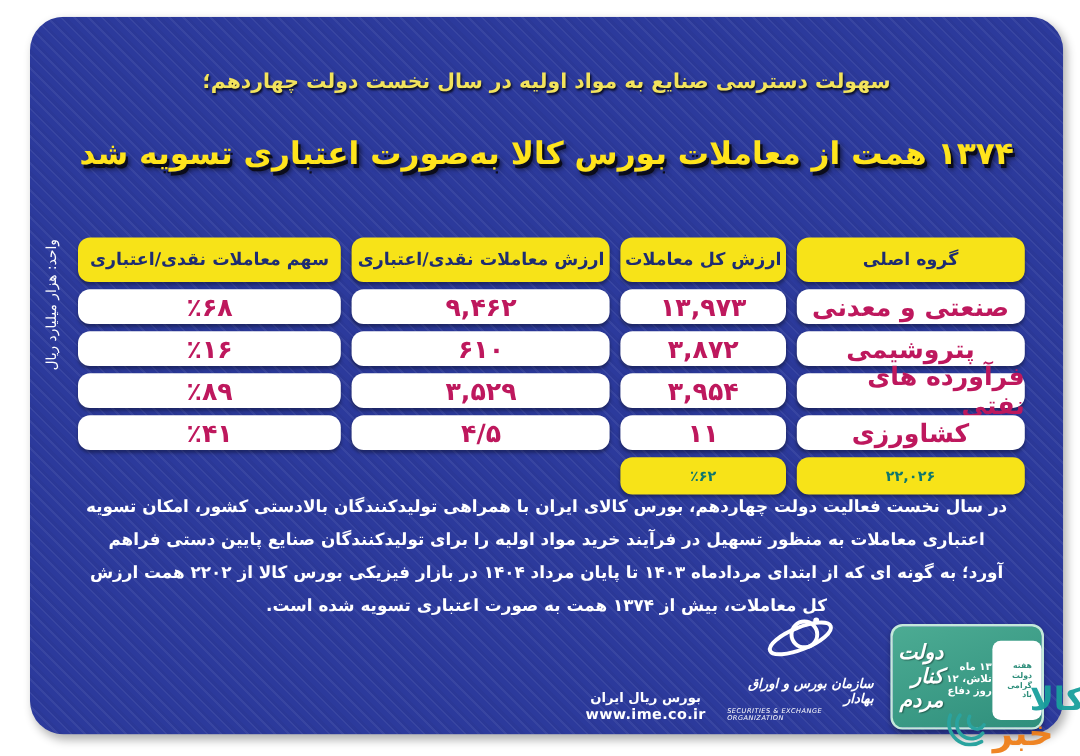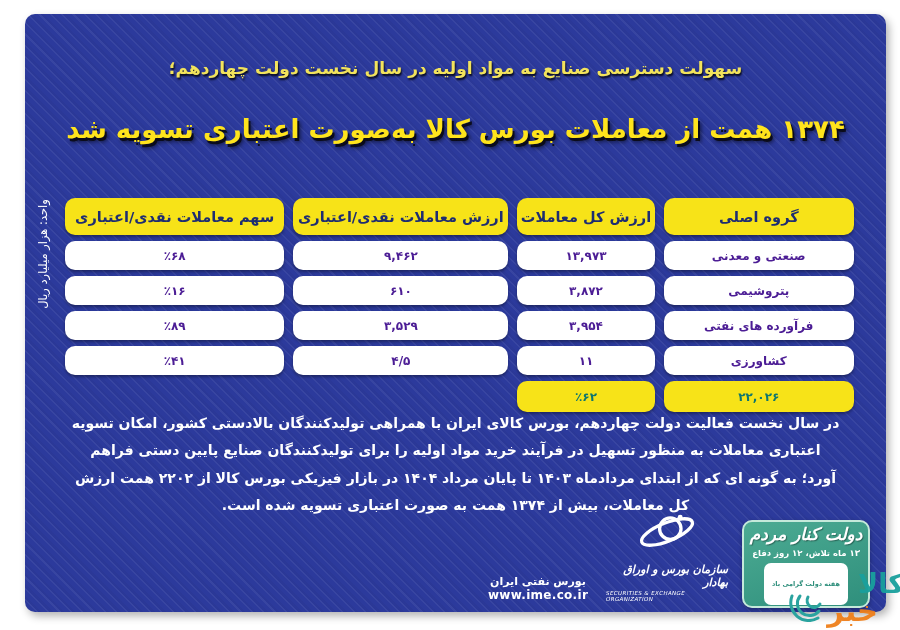--- a/index.html
+++ b/index.html
@@ -3,21 +3,21 @@
 <meta charset="utf-8">
 <style>
   html,body{margin:0;padding:0;}
   body{
     width:900px;height:630px;position:relative;overflow:hidden;
     background:#ffffff;
     font-family:"DejaVu Sans","Liberation Sans",sans-serif;
   }
   .card{
     position:absolute;left:25px;top:14px;width:861px;height:598px;
-    border-radius:10px;
+    border-radius:28px;
     background-color:#2c3a9c;
     background-image:repeating-linear-gradient(45deg,rgba(255,255,255,0.055) 0 1.5px,rgba(0,0,0,0.03) 1.5px 4px,transparent 4px 8px);
     box-shadow:3px 4px 8px rgba(0,0,0,0.3);
   }
   .subtitle{
     position:absolute;top:44px;left:0;right:0;text-align:center;
     direction:rtl;color:#f2e35c;font-size:17px;font-weight:bold;
     text-shadow:1px 2px 2px rgba(0,0,0,0.85);
   }
   .main-title{
@@ -28,21 +28,21 @@
   }
   .table{
     position:absolute;top:184px;right:32px;left:40px;
     display:grid;direction:rtl;
     grid-template-columns:1.39fr 1fr 1.57fr 1.6fr;
     grid-auto-rows:auto;column-gap:9px;row-gap:6px;
   }
   .cell{
     background:#ffffff;border-radius:10px;
     display:flex;align-items:center;justify-content:center;
-    height:29px;font-size:12px;color:#4c1d95;font-weight:600;
+    height:29px;font-size:21px;color:#be185d;font-weight:600;
     box-shadow:0 2px 3px rgba(0,0,0,0.35);
     direction:rtl;
   }
   .cell.head{
     background:#f7e318;height:37px;color:#1e2d72;
     font-weight:bold;font-size:14.5px;
   }
   .cell.total{
     background:#f7e318;height:31px;color:#0f766e;
     font-weight:bold;font-size:12px;
@@ -66,21 +66,21 @@
   .logo-block{display:flex;flex-direction:column;align-items:center;color:#fff;}
   .logo-block .fa-name{font-size:11px;font-weight:bold;direction:rtl;margin-top:2px;}
   .logo-block .url{font-size:12px;font-weight:bold;letter-spacing:0.3px;}
   .logo-block .en-name{font-size:5.5px;letter-spacing:0.4px;margin-top:1px;}
   .ime{width:108px;padding-bottom:6px;}
   .seo{width:122px;padding-bottom:6px;font-style:italic;}
   .gov-badge{
     position:relative;width:124px;height:84px;border-radius:10px;
     background:linear-gradient(160deg,#4cab93,#2f8f7c);
     border:2px solid #c4e9da;
-    display:flex;flex-direction:column;align-items:center;justify-content:center;
+    display:flex;flex-direction:row;align-items:center;justify-content:center;
     box-shadow:0 2px 4px rgba(0,0,0,0.3);
   }
   .gov-badge .ribbon{
     position:absolute;left:-10px;bottom:6px;width:16px;height:16px;
     background:#a9cdec;transform:rotate(45deg);z-index:-1;
   }
   .gov-title{
     color:#ffffff;font-size:17px;font-weight:bold;font-style:italic;
     direction:rtl;text-shadow:1px 1px 1px rgba(0,0,0,0.35);
   }
@@ -141,21 +141,21 @@
     <div class="cell total num">٪۶۲</div>
   </div>
 
   <div class="unit-label">واحد: هزار میلیارد ریال</div>
 
   <div class="paragraph">در سال نخست فعالیت دولت چهاردهم، بورس کالای ایران با همراهی تولیدکنندگان بالادستی کشور، امکان تسویه اعتباری معاملات به منظور تسهیل در فرآیند خرید مواد اولیه را برای تولیدکنندگان صنایع پایین دستی فراهم آورد؛ به گونه ای که از ابتدای مردادماه ۱۴۰۳ تا پایان مرداد ۱۴۰۴ در بازار فیزیکی بورس کالا از ۲۲۰۲ همت ارزش کل معاملات، بیش از ۱۳۷۴ همت به صورت اعتباری تسویه شده است.</div>
 
   <div class="footer">
 
     <div class="logo-block ime">
-      <span class="fa-name">بورس نفتی ایران</span>
+      <span class="fa-name">بورس ریال ایران</span>
       <span class="url">www.ime.co.ir</span>
     </div>
 
     <div class="logo-block seo">
       <span>
         <svg width="66" height="50" viewBox="0 0 80 60">
           <circle cx="44" cy="26" r="13" fill="none" stroke="#ffffff" stroke-width="4"></circle>
           <ellipse cx="40" cy="30" rx="33" ry="11" fill="none" stroke="#ffffff" stroke-width="4" transform="rotate(-22 40 30)"></ellipse>
           <circle cx="56" cy="12" r="3" fill="#ffffff"></circle>
         </svg>

